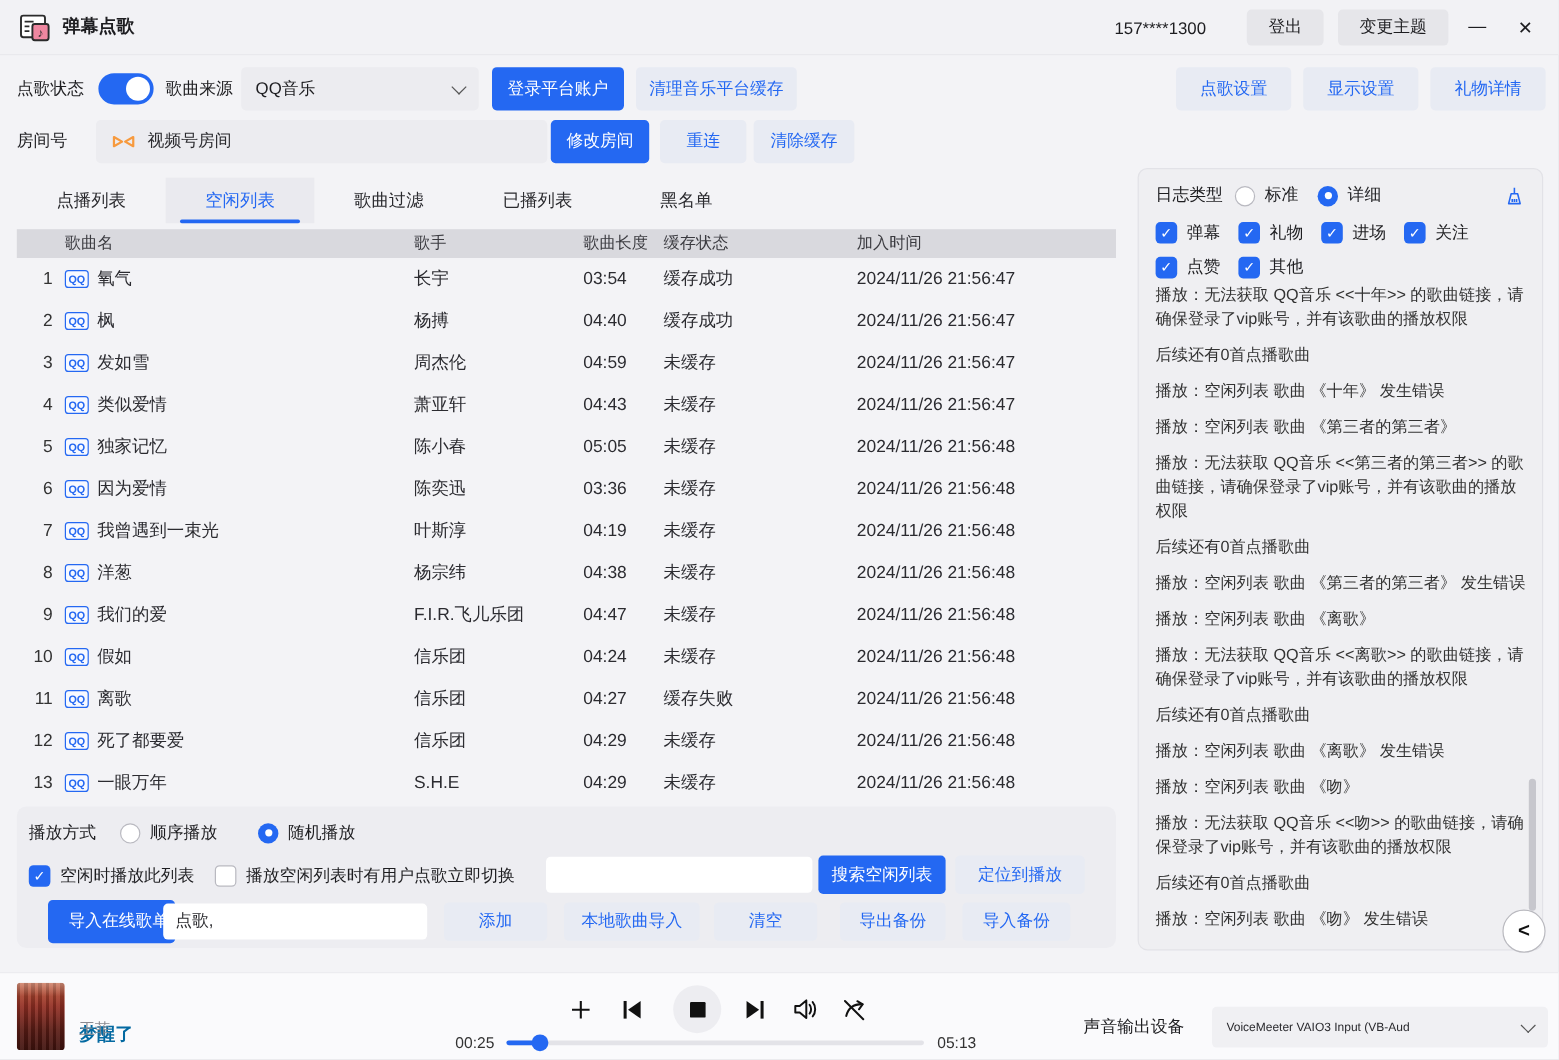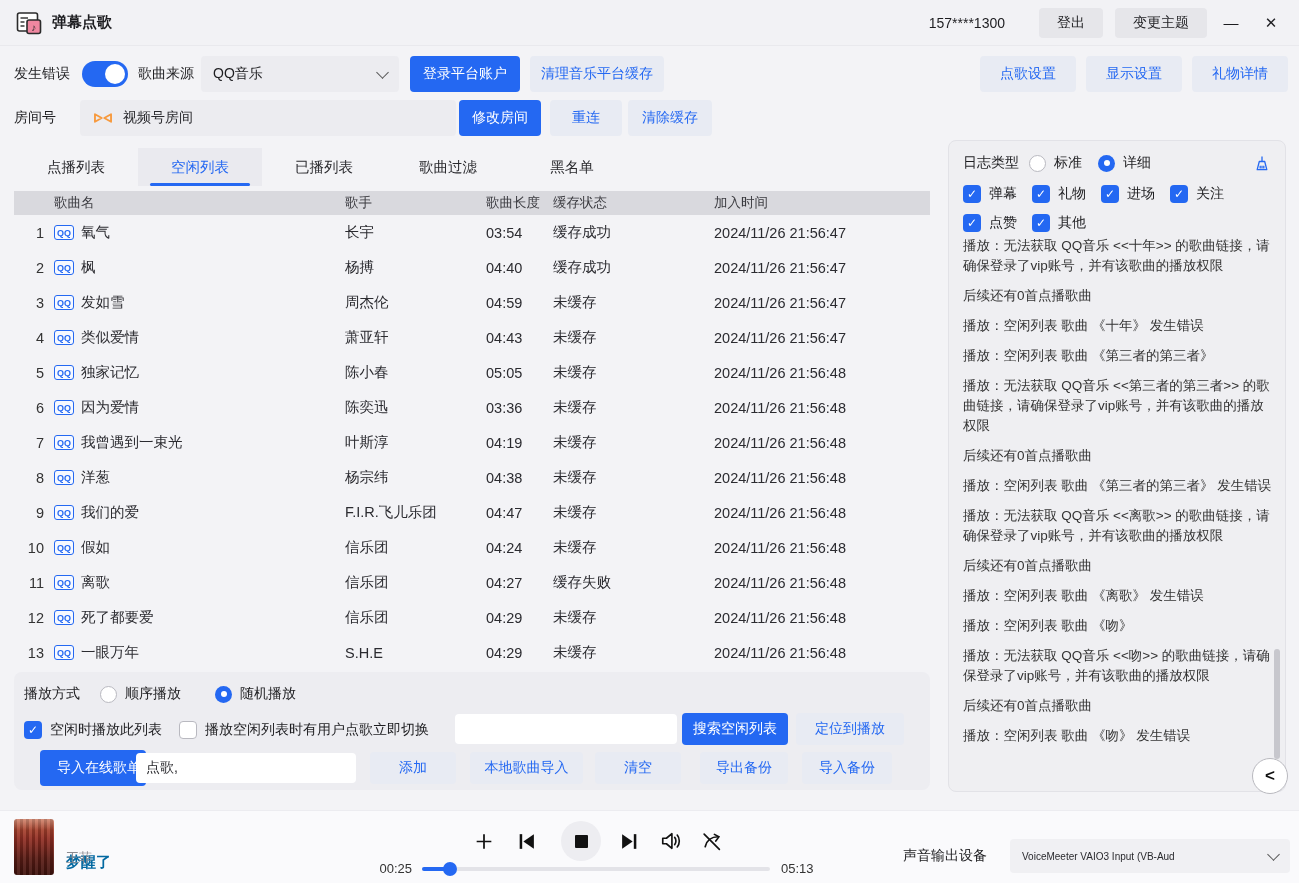--- a/index.html
+++ b/index.html
@@ -113,21 +113,21 @@
     <span class="app-title">弹幕点歌</span>
     <span class="tb-spacer"></span>
     <span class="account">157****1300</span>
     <span class="btn btn-gray">登出</span>
     <span class="btn btn-gray">变更主题</span>
     <span class="win-btn">—</span>
     <span class="win-btn">✕</span>
   </div>
 
   <div class="trow trow1">
-    <span class="t-abs lbl" style="left:0;">发生错误</span>
+    <span class="t-abs lbl" style="left:0;">点歌状态</span>
     <span class="toggle"></span>
     <span class="t-abs lbl" style="left:124px;">歌曲来源</span>
     <div class="t-abs select" style="left:187px;width:198px;">
       <span>QQ音乐</span>
       <span class="chev"></span>
     </div>
     <span class="t-abs btn btn-primary" style="left:396px;width:110px;">登录平台账户</span>
     <span class="t-abs btn btn-light" style="left:516px;width:134px;">清理音乐平台缓存</span>
     <span class="t-abs btn btn-light" style="left:966px;width:96px;">点歌设置</span>
     <span class="t-abs btn btn-light" style="left:1072px;width:96px;">显示设置</span>
@@ -147,22 +147,22 @@
     </div>
     <span class="t-abs btn btn-primary" style="left:445px;width:82px;">修改房间</span>
     <span class="t-abs btn btn-light" style="left:536px;width:72px;">重连</span>
     <span class="t-abs btn btn-light" style="left:614px;width:84px;">清除缓存</span>
   </div>
 
   <div class="left-panel">
     <div class="tabs" id="tabs">
         <div class="tab">点播列表</div>
         <div class="tab active">空闲列表</div>
+        <div class="tab">歌曲过滤</div>
         <div class="tab">已播列表</div>
-        <div class="tab">歌曲过滤</div>
         <div class="tab">黑名单</div>
       </div>
     <div class="thead">
       <span class="h-num"></span>
       <span class="h-name">歌曲名</span>
       <span class="h-artist">歌手</span>
       <span class="h-dur">歌曲长度</span>
       <span class="h-status">缓存状态</span>
       <span class="h-time">加入时间</span>
     </div>
@@ -395,20 +395,21 @@
         </span>
       </div>
     <div class="log-entries" id="log-entries">
         <p>播放：无法获取 QQ音乐 &lt;&lt;十年&gt;&gt; 的歌曲链接，请确保登录了vip账号，并有该歌曲的播放权限</p>
         <p>后续还有0首点播歌曲</p>
         <p>播放：空闲列表 歌曲 《十年》 发生错误</p>
         <p>播放：空闲列表 歌曲 《第三者的第三者》</p>
         <p>播放：无法获取 QQ音乐 &lt;&lt;第三者的第三者&gt;&gt; 的歌曲链接，请确保登录了vip账号，并有该歌曲的播放权限</p>
         <p>后续还有0首点播歌曲</p>
         <p>播放：空闲列表 歌曲 《第三者的第三者》 发生错误</p>
+        <p>播放：空闲列表 歌曲 《离歌》</p>
         <p>播放：无法获取 QQ音乐 &lt;&lt;离歌&gt;&gt; 的歌曲链接，请确保登录了vip账号，并有该歌曲的播放权限</p>
         <p>后续还有0首点播歌曲</p>
         <p>播放：空闲列表 歌曲 《离歌》 发生错误</p>
         <p>播放：空闲列表 歌曲 《吻》</p>
         <p>播放：无法获取 QQ音乐 &lt;&lt;吻&gt;&gt; 的歌曲链接，请确保登录了vip账号，并有该歌曲的播放权限</p>
         <p>后续还有0首点播歌曲</p>
         <p>播放：空闲列表 歌曲 《吻》 发生错误</p>
       </div>
     <span class="log-scroll"></span>
   </div>

